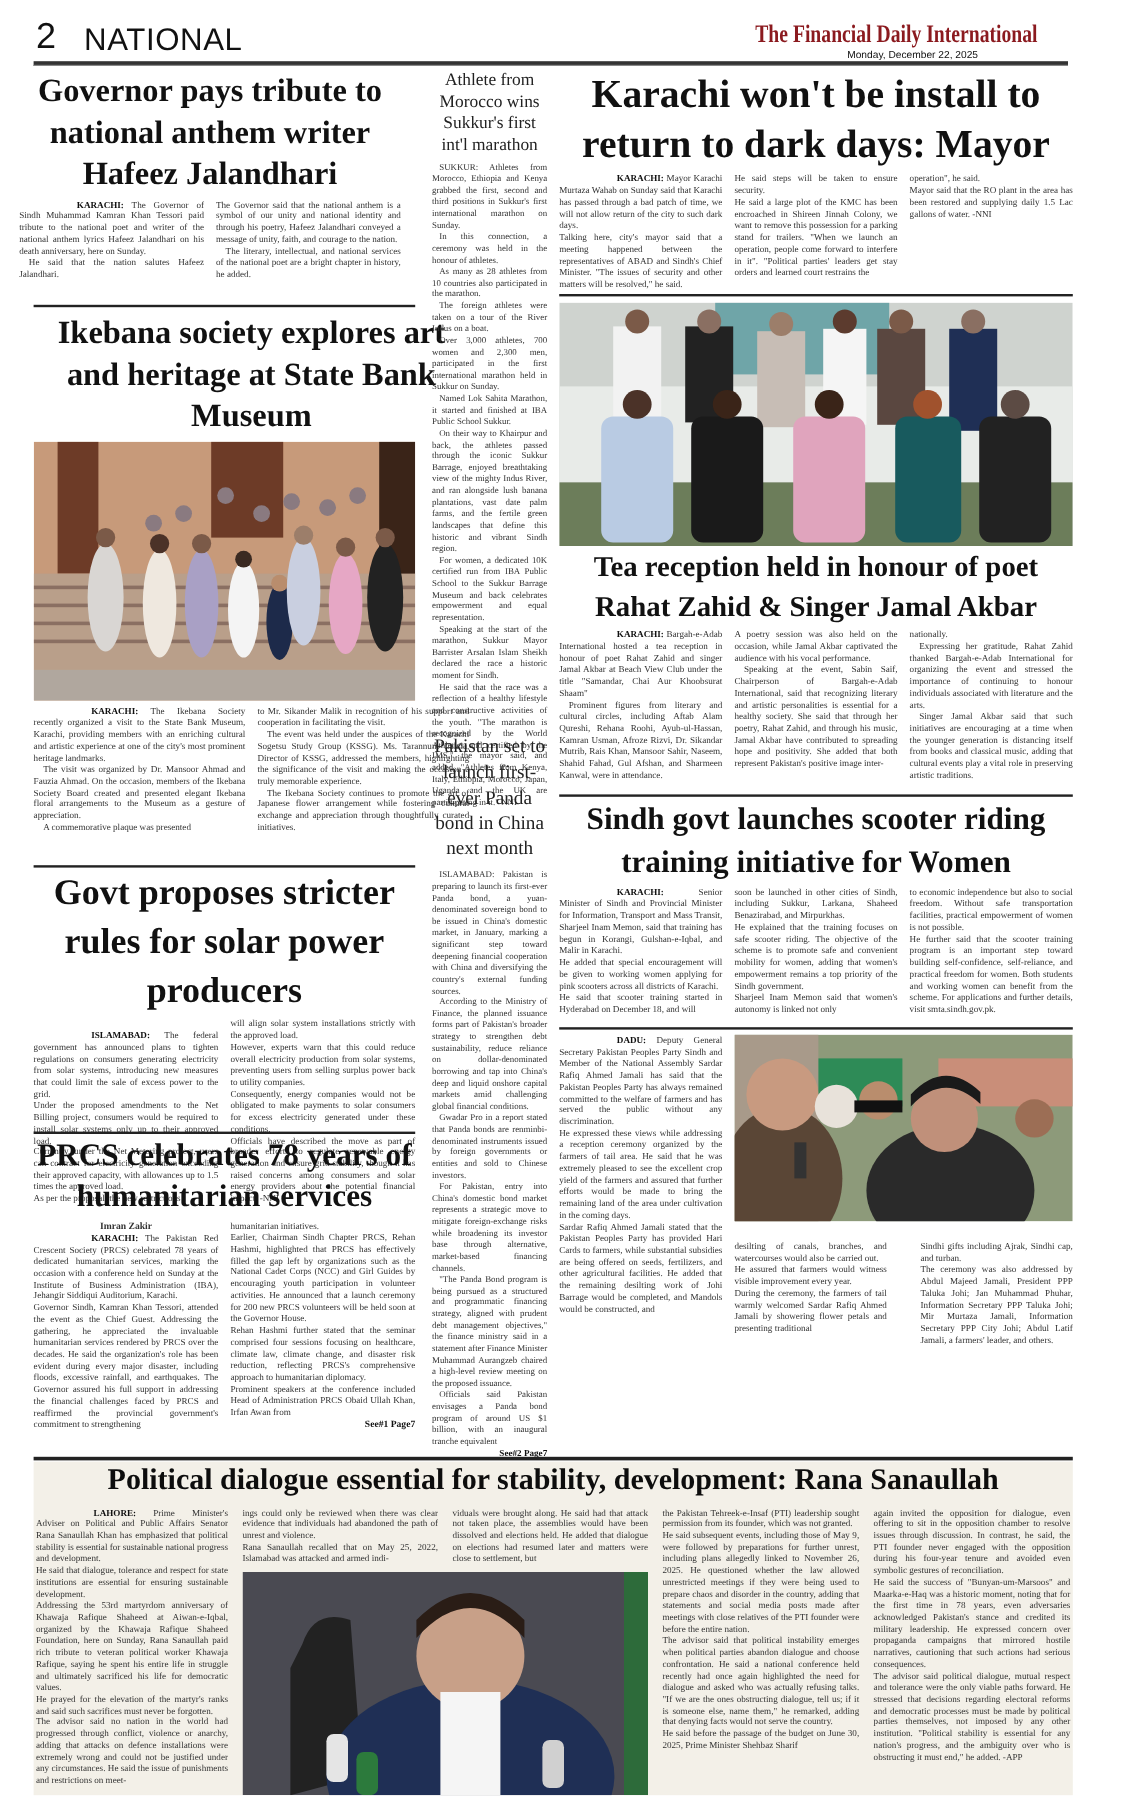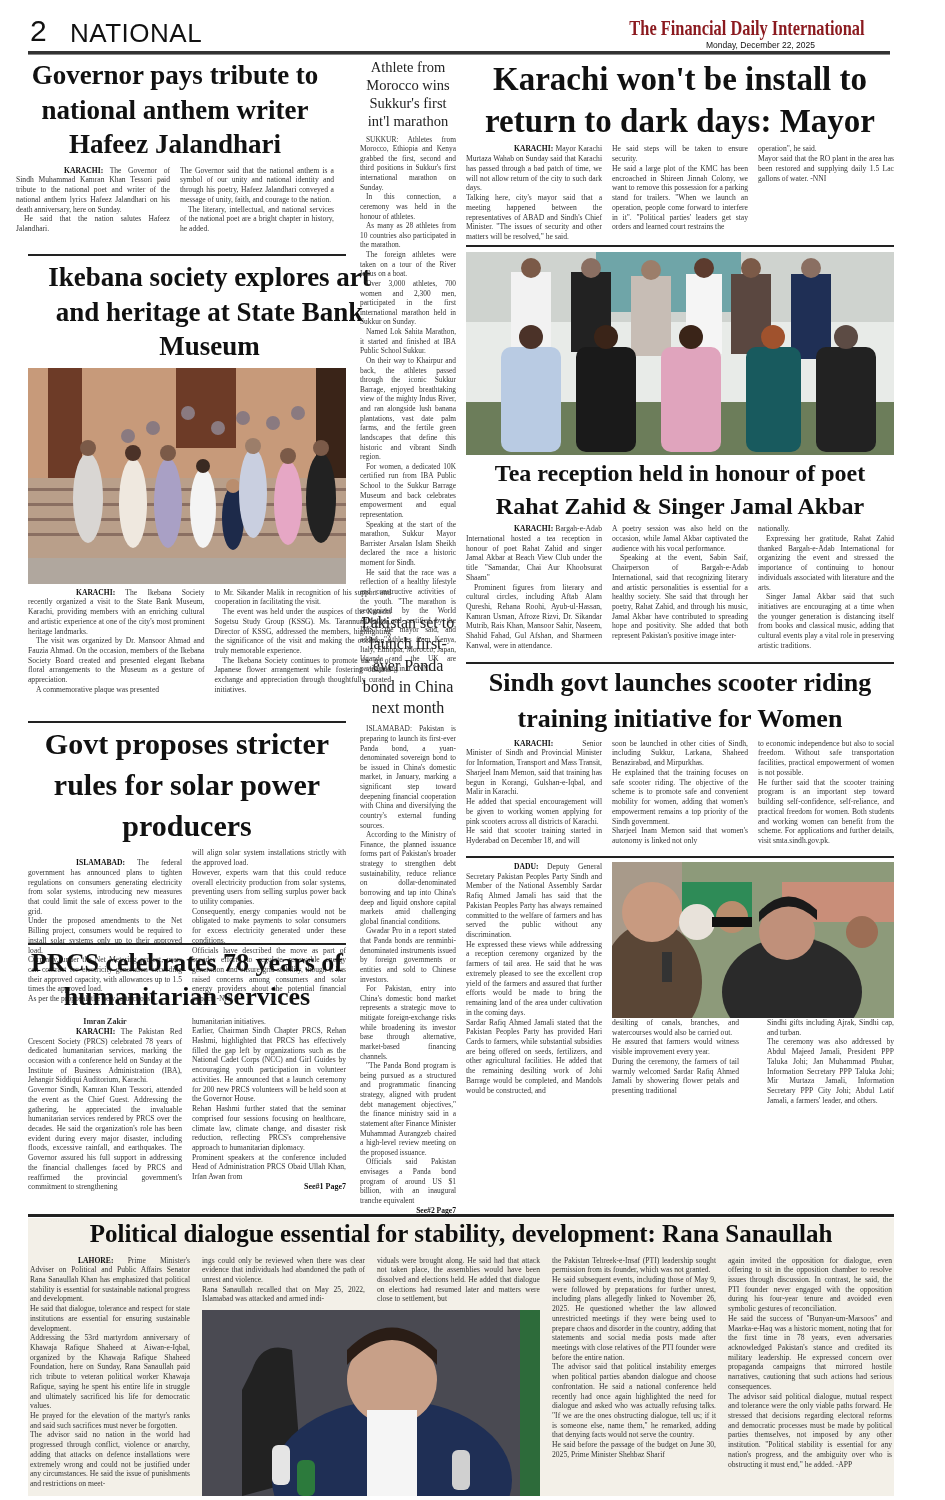--- a/index.html
+++ b/index.html
@@ -291,21 +291,21 @@
           <rect x="50" y="90" width="10" height="30" fill="#333"></rect>
           <circle cx="85" cy="60" r="18" fill="#e8e2da"></circle>
           <circle cx="120" cy="55" r="16" fill="#b98d6d"></circle>
           <rect x="100" y="55" width="40" height="10" fill="#111"></rect>
           <ellipse cx="180" cy="130" rx="70" ry="55" fill="#2a2a2a"></ellipse>
           <circle cx="175" cy="70" r="28" fill="#c0907a"></circle>
           <path d="M147 60 Q175 30 205 58 L205 48 Q175 20 147 50 Z" fill="#1a1a1a"></path>
           <circle cx="250" cy="70" r="16" fill="#9c6e55"></circle>
         </svg>
       </div>
-      <div class="cols" style="margin-top:0;gap:28px;">
+      <div class="cols" style="margin-top:16px;gap:28px;">
         <div class="col">
             <p><span>desilting of canals, branches, and watercourses would also be carried out.</span></p>
             <p><span>He assured that farmers would witness visible improvement every year.</span></p>
             <p><span>During the ceremony, the farmers of tail warmly welcomed Sardar Rafiq Ahmed Jamali by showering flower petals and presenting traditional</span></p>
           </div>
         <div class="col">
             <p><span>Sindhi gifts including Ajrak, Sindhi cap, and turban.</span></p>
             <p><span>The ceremony was also addressed by Abdul Majeed Jamali, President PPP Taluka Johi; Jan Muhammad Phuhar, Information Secretary PPP Taluka Johi; Mir Murtaza Jamali, Information Secretary PPP City Johi; Abdul Latif Jamali, a farmers' leader, and others.</span></p>
           </div>
       </div>

